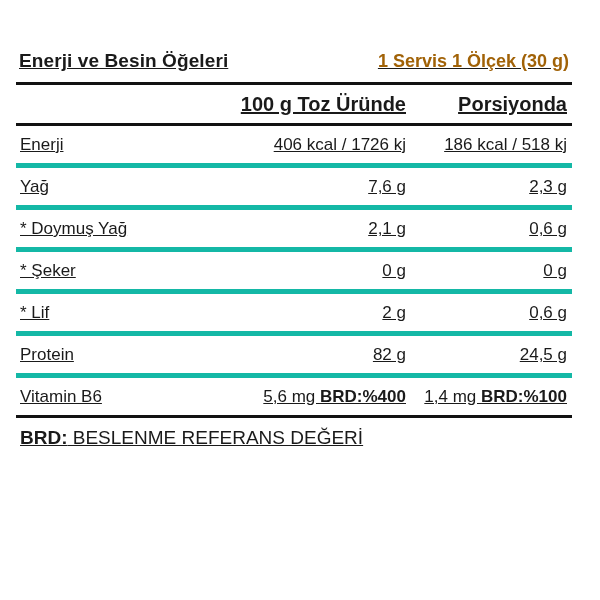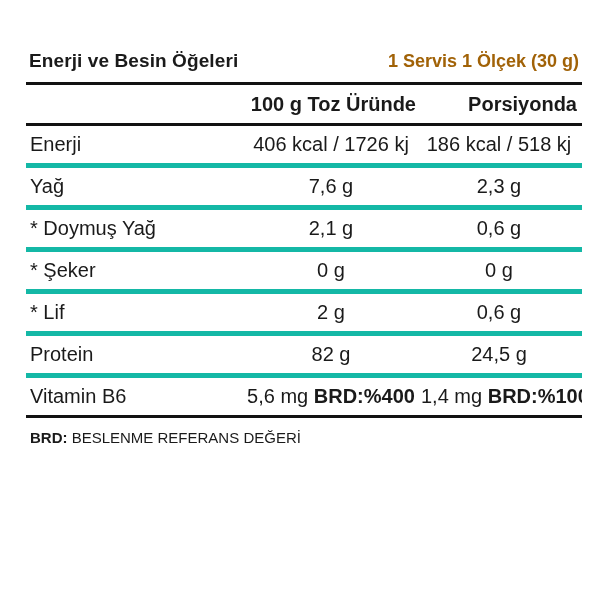--- a/index.html
+++ b/index.html
@@ -9,23 +9,24 @@
   body {
     width: 600px;
     height: 600px;
     background: #ffffff;
     font-family: "Liberation Sans", sans-serif;
     color: #1a1a1a;
     overflow: hidden;
   }
   .panel {
     position: absolute;
-    left: 26px;
+    left: 16px;
     top: 50px;
     width: 556px;
+    text-decoration: underline;
   }
   .header-row {
     display: flex;
     align-items: baseline;
     justify-content: space-between;
     padding: 0 3px 10px 3px;
   }
   .header-title {
     font-size: 19px;
     font-weight: bold;
@@ -56,49 +57,49 @@
   tr.thin-top > td, tr.thin-top > th {
     border-top: 5px solid #14b8a6;
   }
   tr.thick-bottom > td {
     border-bottom: 3px solid #121212;
   }
 
   .cell {
     height: 37px;
     line-height: 37px;
-    font-size: 20px;
+    font-size: 17px;
     white-space: nowrap;
     overflow: hidden;
   }
   .cell.label {
     text-align: left;
     padding-left: 4px;
   }
   .cell.value {
-    text-align: center;
+    text-align: right;
     padding-right: 5px;
   }
   .cell.head {
     text-align: right;
     padding-right: 5px;
     height: 38px;
     line-height: 38px;
     font-size: 20px;
   }
   .sub {
     padding-left: 22px;
   }
   .brd-tag {
     font-weight: bold;
   }
   .footer-row .cell {
     height: 40px;
     line-height: 40px;
-    font-size: 15px;
+    font-size: 19px;
     padding-left: 4px;
   }
   .footer-strong {
     font-weight: bold;
   }
 </style>
 </head>
 <body>
 
 <div class="panel">

